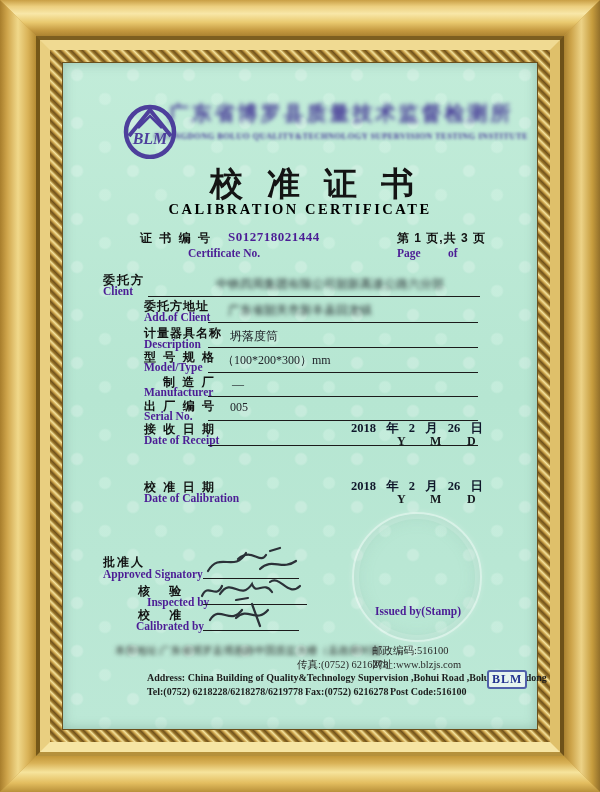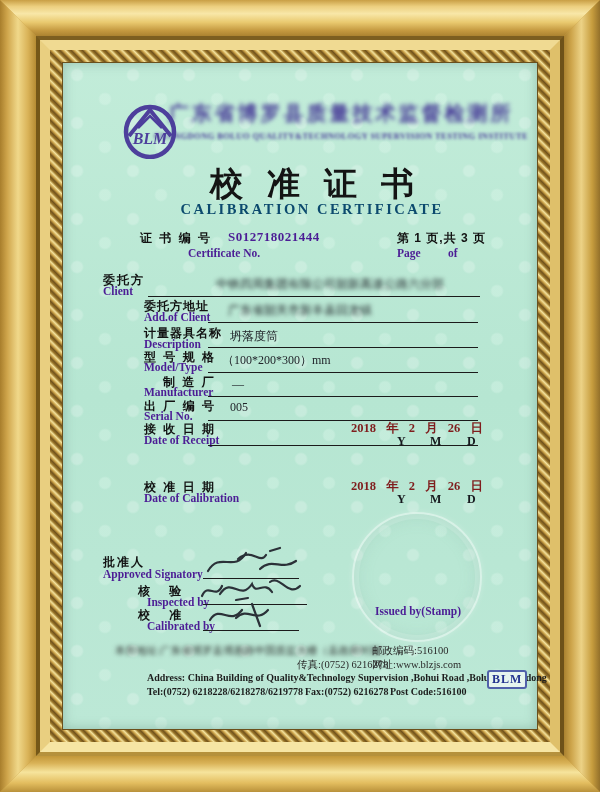--- a/index.html
+++ b/index.html
@@ -37,22 +37,22 @@
        color:#121212;letter-spacing:2px;white-space:nowrap;}
   .enl{font-weight:bold;font-size:11.5px;color:#4c1d95;white-space:nowrap;}
   .val{font-size:12px;color:#20242a;white-space:nowrap;}
   .blurred{filter:blur(2.3px);}
   .blurred-soft{filter:blur(1.4px);}
   .hline{background:#1b1b1b;height:1.4px;}
   .inst-cn{font-family:"Liberation Sans","DejaVu Sans",sans-serif;font-weight:bold;font-size:20px;
            letter-spacing:3px;color:#4a3f99;text-align:center;}
   .inst-en{font-weight:bold;font-size:8.5px;color:#4a3f99;text-align:center;letter-spacing:0.4px;}
   .title-cn{font-size:33px;font-weight:600;color:#141414;letter-spacing:24px;text-align:center;padding-left:24px;}
-  .title-en{font-size:14.5px;font-weight:bold;color:#0c4a6e;letter-spacing:2.5px;text-align:center;margin-left:12px;}
-  .datev{font-weight:bold;font-size:12.5px;color:#7f1d1d;word-spacing:7px;white-space:nowrap;}
+  .title-en{font-size:14.5px;font-weight:bold;color:#000000;letter-spacing:2.5px;text-align:center;}
+  .datev{font-weight:bold;font-size:12.5px;color:#0f172a;word-spacing:7px;white-space:nowrap;}
   .ymd{font-weight:bold;font-size:12px;color:#15181d;}
   .footer-cn{font-size:10.5px;color:#2a2a2a;white-space:nowrap;}
   .footer-en{font-weight:bold;font-size:10px;color:#1c1c1c;white-space:nowrap;}
   .badge{font-weight:bold;font-size:12px;letter-spacing:1px;color:#23338f;background:#e6f5ee;
          border:2px solid #5161aa;border-radius:3px;padding:0 3px;line-height:15px;}
   .seal{left:352px;top:512px;width:126px;height:126px;border-radius:50%;
         border:2px solid rgba(255,255,255,0.45);
         box-shadow:inset 0 0 0 5px rgba(255,255,255,0.14), inset 0 0 18px rgba(120,170,150,0.25), 0 0 6px rgba(255,255,255,0.22);}
   .stamp-cn{font-family:"Liberation Sans","DejaVu Sans",sans-serif;font-weight:bold;font-size:12px;
             letter-spacing:2px;color:#20242a;}
@@ -164,21 +164,21 @@
       <g fill="none" stroke="#2b3138" stroke-width="2.2" stroke-linecap="round">
         <path d="M6 24 C 12 10, 20 28, 26 14"></path>
         <path d="M24 22 C 36 4, 44 30, 56 12 C 60 24, 68 8, 76 20"></path>
         <path d="M74 10 C 84 2, 92 26, 104 14"></path>
         <path d="M40 28 L 52 26"></path>
       </g>
     </svg>
   </div>
 
   <span class="abs cnl" style="left:138px;top:607px;letter-spacing:8px;">校  准</span>
-  <span class="abs enl" style="left:147px;top:620px;">Calibrated by</span>
+  <span class="abs enl" style="left:136px;top:620px;">Calibrated by</span>
   <div class="abs hline" style="left:203px;top:630px;width:96px;"></div>
   <div class="abs" style="left:200px;top:598px;">
     <svg width="90" height="34" viewBox="0 0 90 34">
       <g fill="none" stroke="#2b3138" stroke-width="2.2" stroke-linecap="round">
         <path d="M10 22 C 20 6, 30 28, 42 12"></path>
         <path d="M36 20 C 48 8, 56 26, 68 12"></path>
         <path d="M52 6 L 60 28"></path>
       </g>
     </svg>
   </div>

